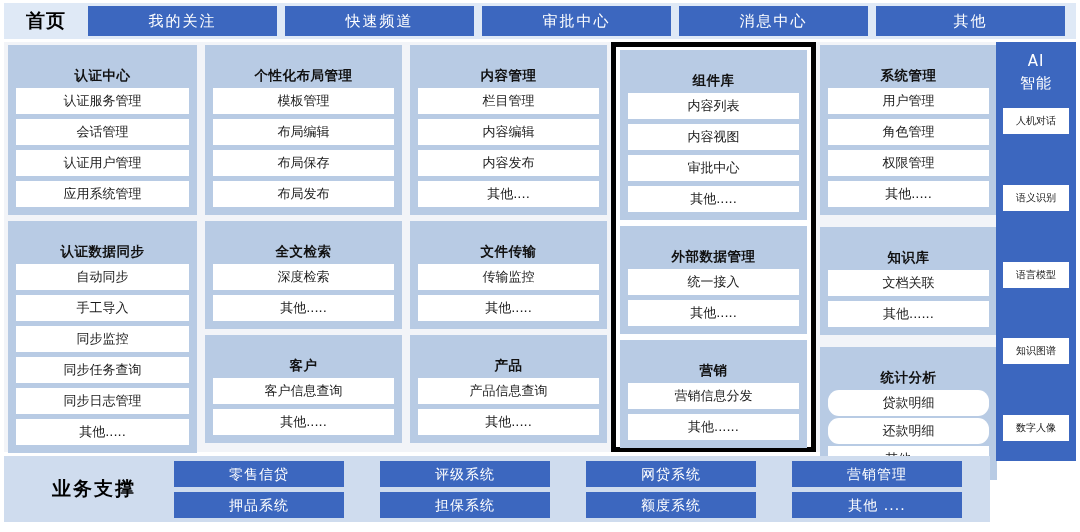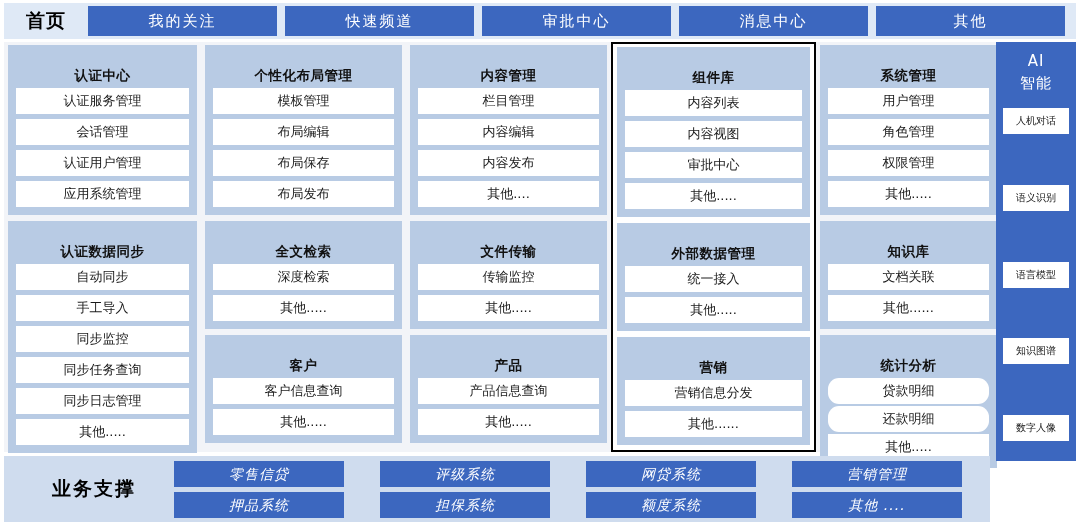--- a/index.html
+++ b/index.html
@@ -75,22 +75,22 @@
     padding: 3px 4px 3px 4px;
     box-sizing: border-box;
     background: #f2f4f8;
     display: flex;
     flex-direction: column;
     gap: 6px;
   }
   .col-wrap.w1 { width: 197px; }
   .col-wrap.w2 { width: 205px; }
   .col-wrap.w3 { width: 205px; }
-  .col-wrap.w4 { width: 205px; background: #ffffff; border: 2px solid #000000; }
-  .col-wrap.w5 { width: 185px; }
+  .col-wrap.w4 { width: 205px; background: #ffffff; border: 5px solid #000000; }
+  .col-wrap.w5 { width: 185px; gap: 12px; }
   .spacer-col { flex: 1 1 auto; }
 
   .group {
     background: #b8cbe4;
     padding: 20px 8px 8px 8px;
     box-sizing: border-box;
   }
   .group-title {
     text-align: center;
     font-size: 13.5px;
@@ -175,21 +175,20 @@
     text-align: center;
     letter-spacing: 2px;
   }
   .bottom-grid {
     flex: 1 1 auto;
     display: grid;
     grid-template-columns: repeat(4, 1fr);
     grid-template-rows: 26px 26px;
     gap: 5px 36px;
     padding-right: 18px;
-    font-style: italic;
   }
   .sys-btn {
     background: #3c67bf;
     color: #ffffff;
     font-size: 14px;
     text-align: center;
     line-height: 26px;
     height: 26px;
     letter-spacing: 1px;
     white-space: nowrap;

